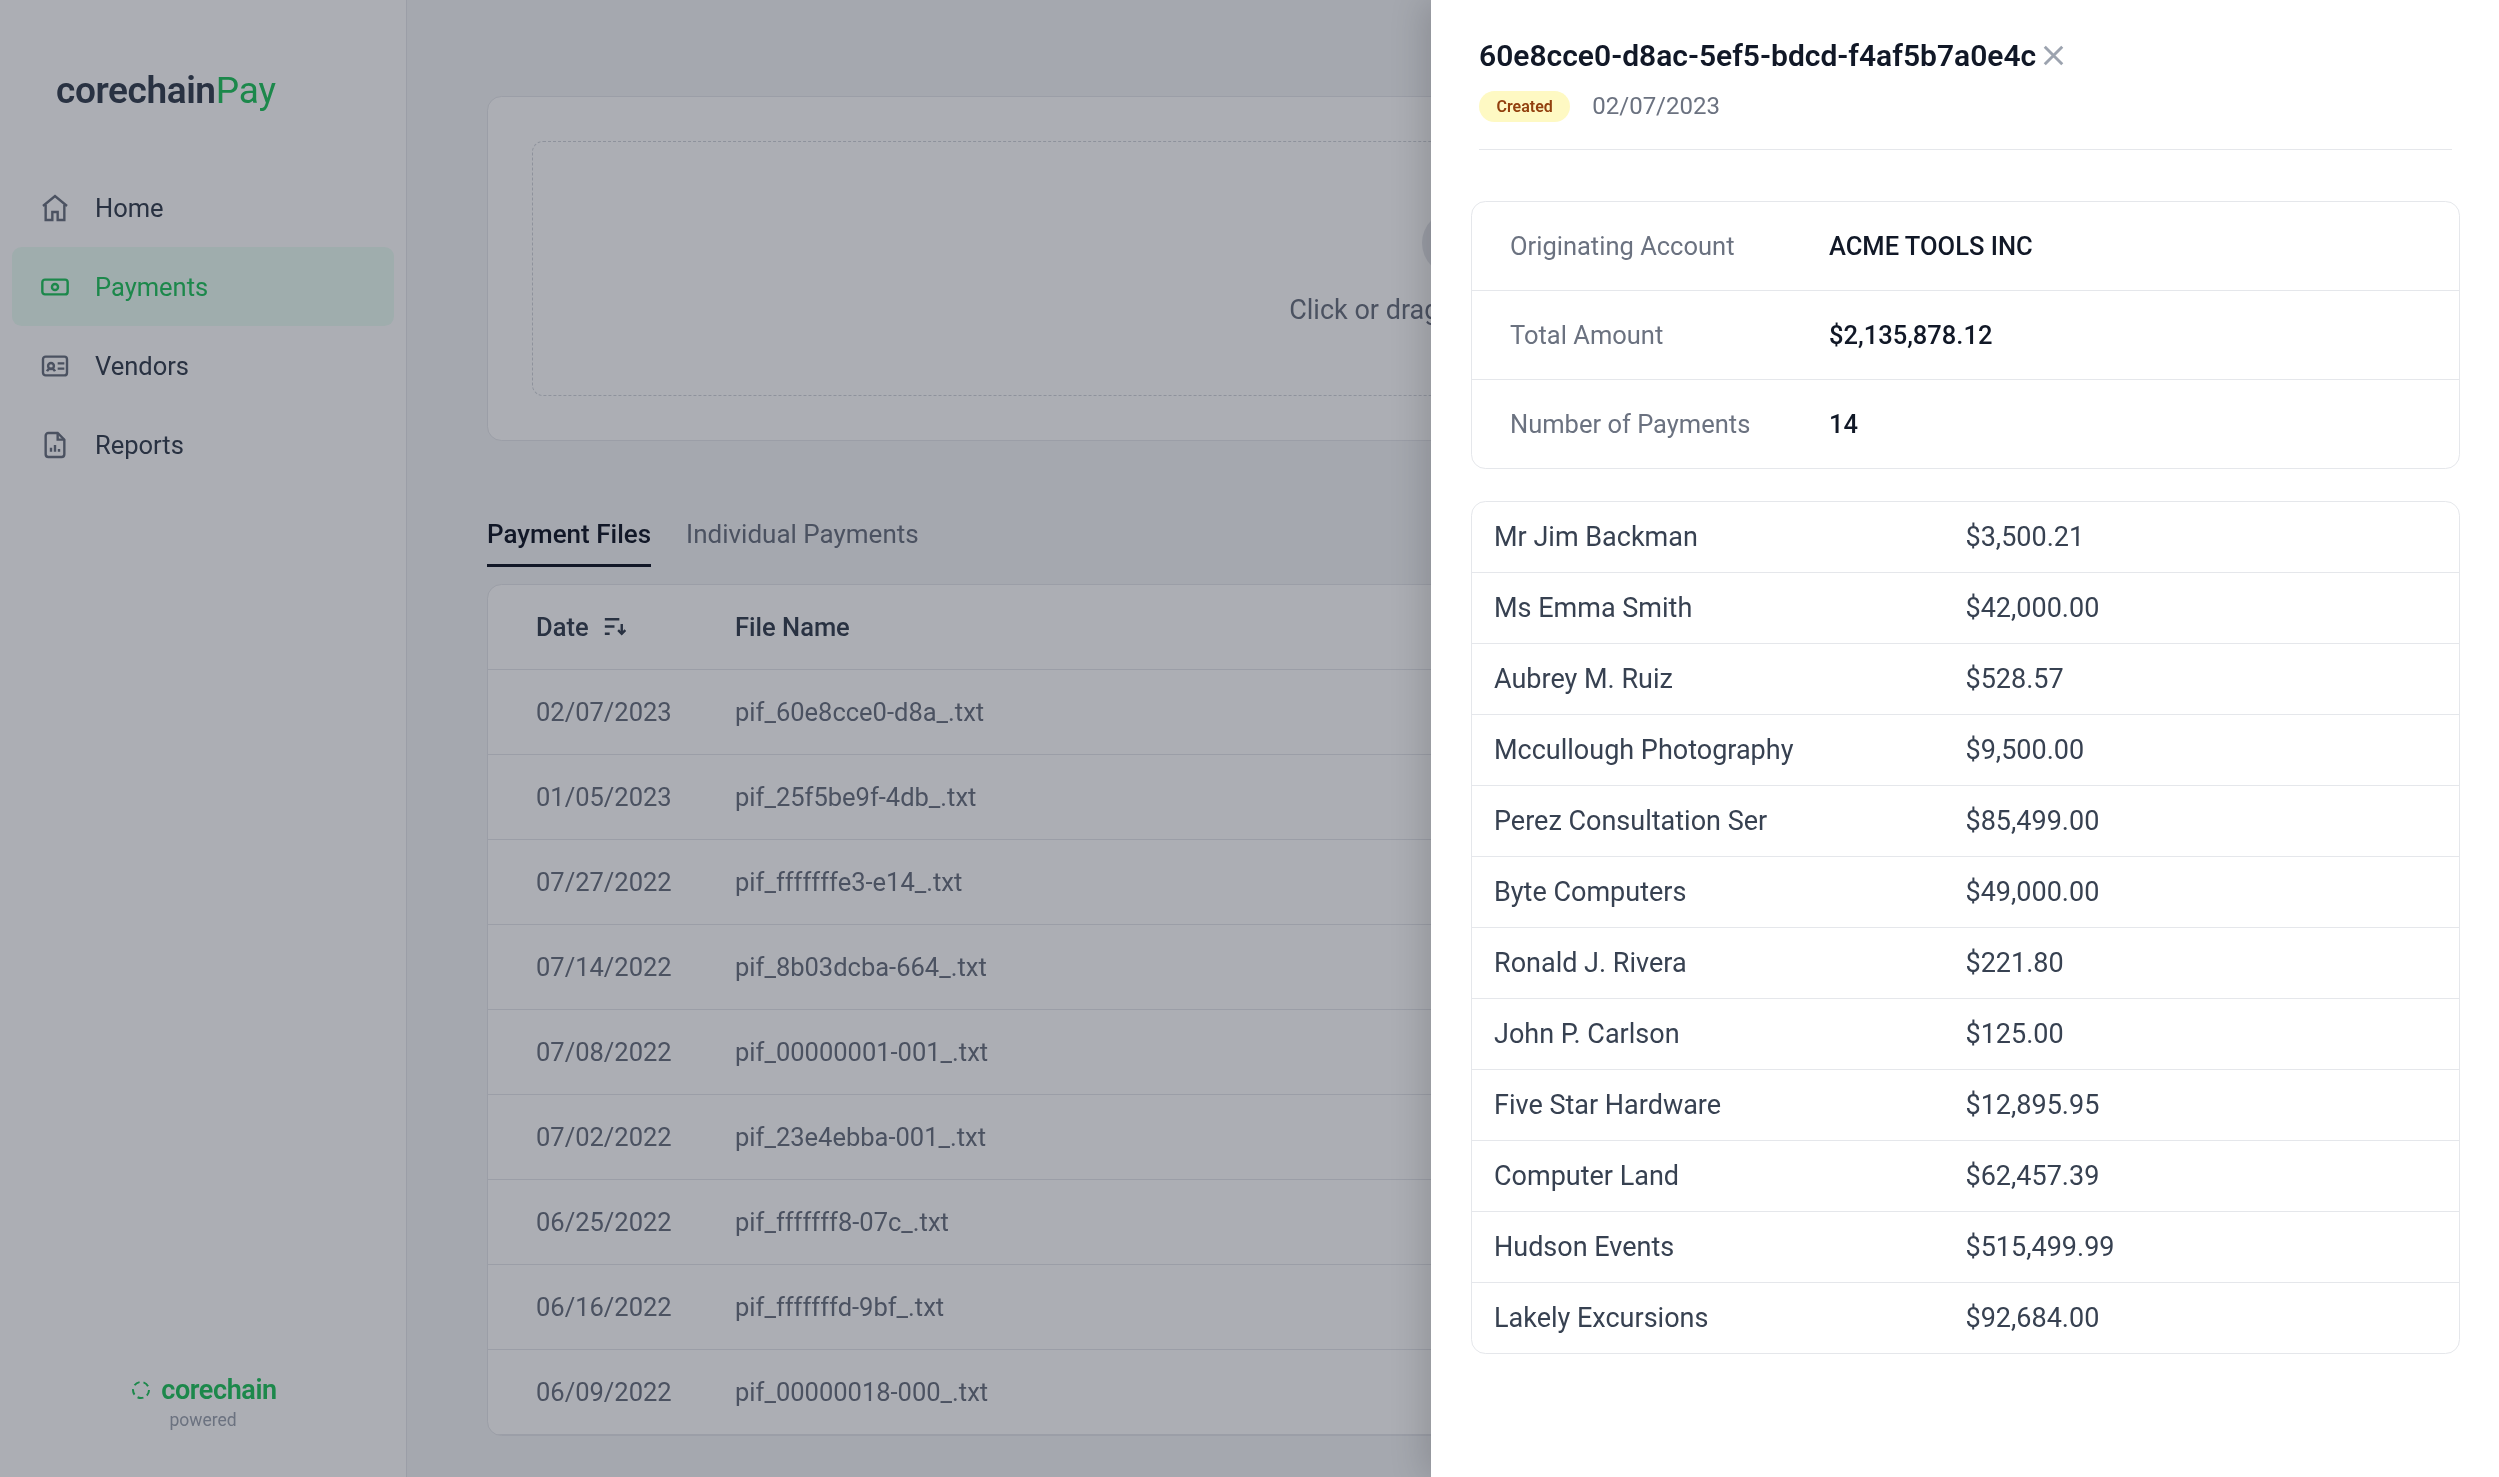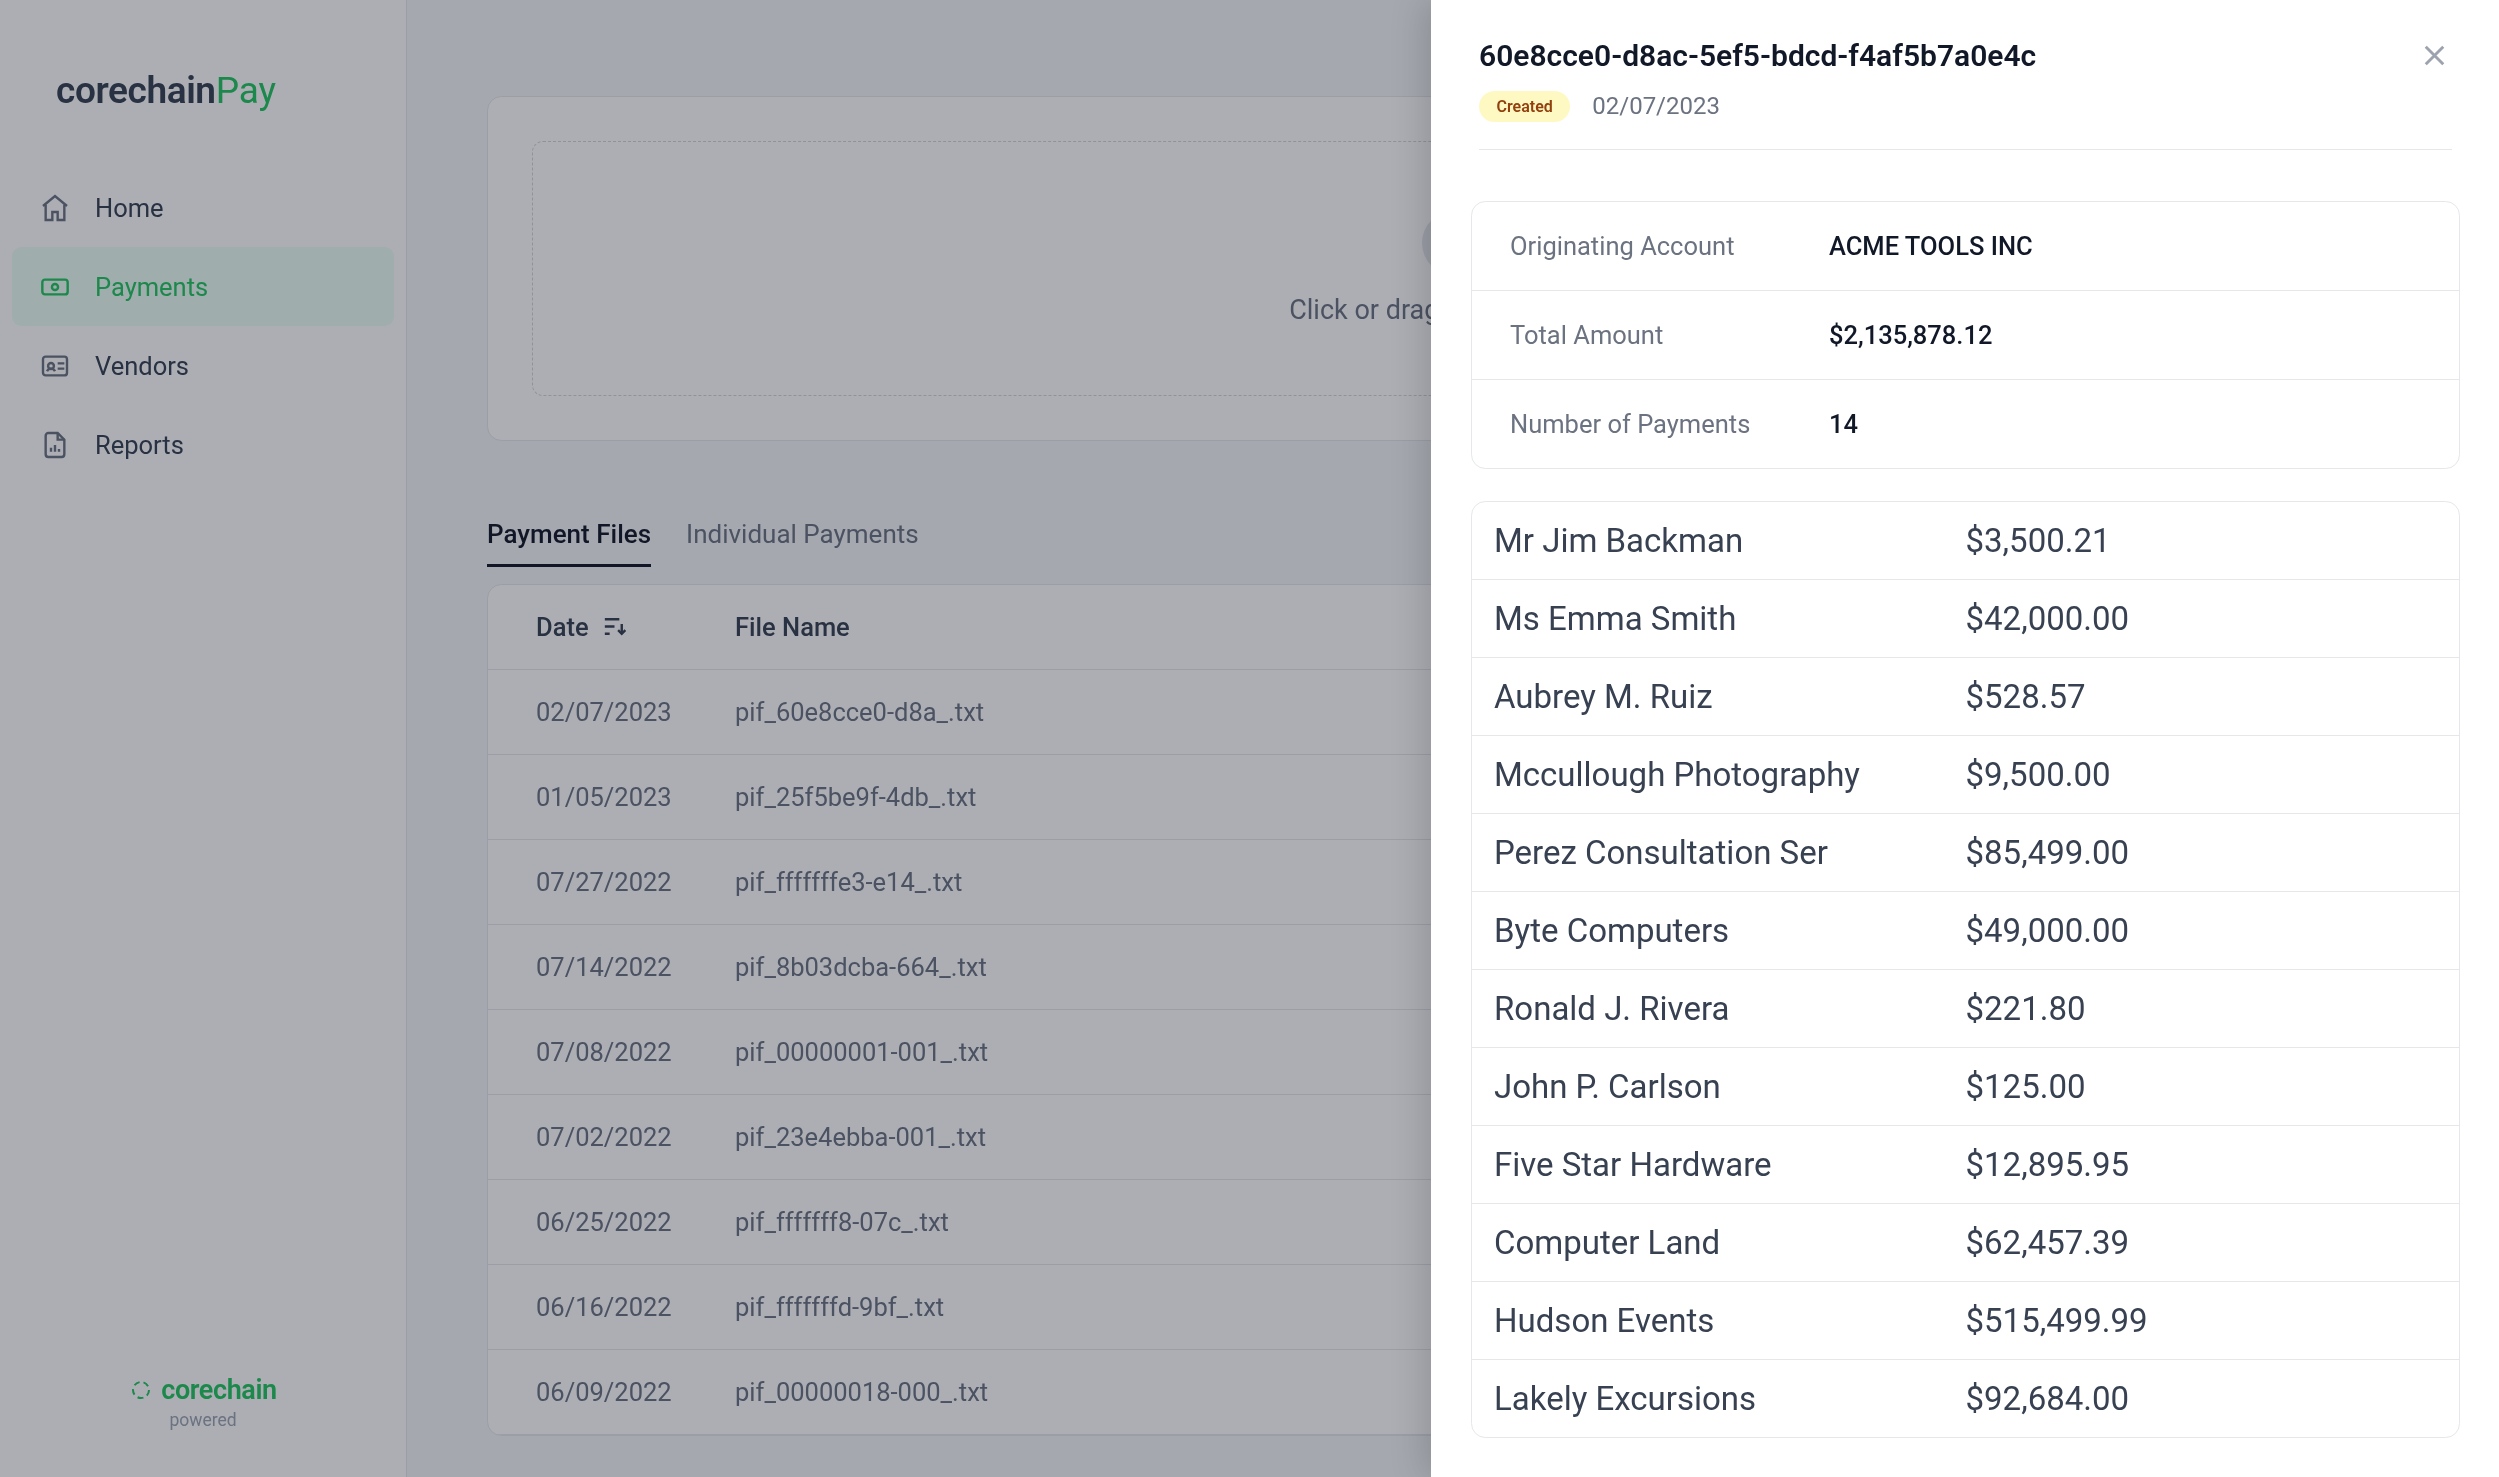--- a/index.html
+++ b/index.html
@@ -36,37 +36,37 @@
   .thead { color: #374151; font-weight: 500; border-bottom: 0.8px solid #e5e7eb; }
   .thead .th-date { display: flex; align-items: center; gap: 11px; }
   .trow { border-bottom: 0.8px solid #e5e7eb; }
   .trow .c-date { color: #6b7280; }
   .trow .c-name { color: #6b7280; }
 
   
   .scrim { position: absolute; inset: 0; background: rgba(17,24,39,0.35); }
   .panel { position: absolute; top: 0; right: 0; bottom: 0; width: 1069px; background: #ffffff; box-shadow: -8px 0 32px rgba(0,0,0,0.15); display: flex; flex-direction: column; }
   .panel-header { padding: 38px 48px 27px 48px; }
-  .panel-title-row { display: flex; align-items: center; justify-content: space-between; }
+  .panel-title-row { display: flex; align-items: center; justify-content: flex-start; }
   .panel-title { font-size: 30px; font-weight: 600; color: #111827; }
   .close-x { width: 35px; height: 35px; color: #9ca3af; cursor: pointer; }
   .panel-sub { display: flex; align-items: center; gap: 22px; margin-top: 17.5px; }
   .badge { background: #fef9c3; color: #92400e; font-size: 16px; font-weight: 600; padding: 6.4px 17.5px; border-radius: 797px; }
   .panel-date { color: #6b7280; font-size: 24px; }
   .panel-divider { height: 0.8px; background: #e5e7eb; margin-top: 27px; }
 
   .panel-body { padding: 24px 40px 32px 40px; overflow: auto; }
   .info-card { border: 0.8px solid #e5e7eb; border-radius: 14.4px; }
   .info-row { display: grid; grid-template-columns: 319px 1fr; padding: 29px 38px; border-bottom: 0.8px solid #e5e7eb; font-size: 25.5px; }
   .info-row:last-child { border-bottom: none; }
   .info-label { color: #6b7280; }
   .info-value { color: #111827; font-weight: 500; }
 
   .pay-card { border: 0.8px solid #e5e7eb; border-radius: 14.4px; margin-top: 32px; }
-  .pay-row { display: grid; grid-template-columns: 1fr 1fr; padding: 19px 22px; border-bottom: 0.8px solid #e5e7eb; font-size: 33px; }
+  .pay-row { display: grid; grid-template-columns: 1fr 1fr; padding: 19px 22px; border-bottom: 0.8px solid #e5e7eb; font-size: 27px; }
   .pay-row:last-child { border-bottom: none; }
   .pay-name { color: #374151; }
   .pay-amt { color: #374151; }
 </style>
 </head>
 <body>
 
 <div class="app">
 
   <aside class="sidebar">

